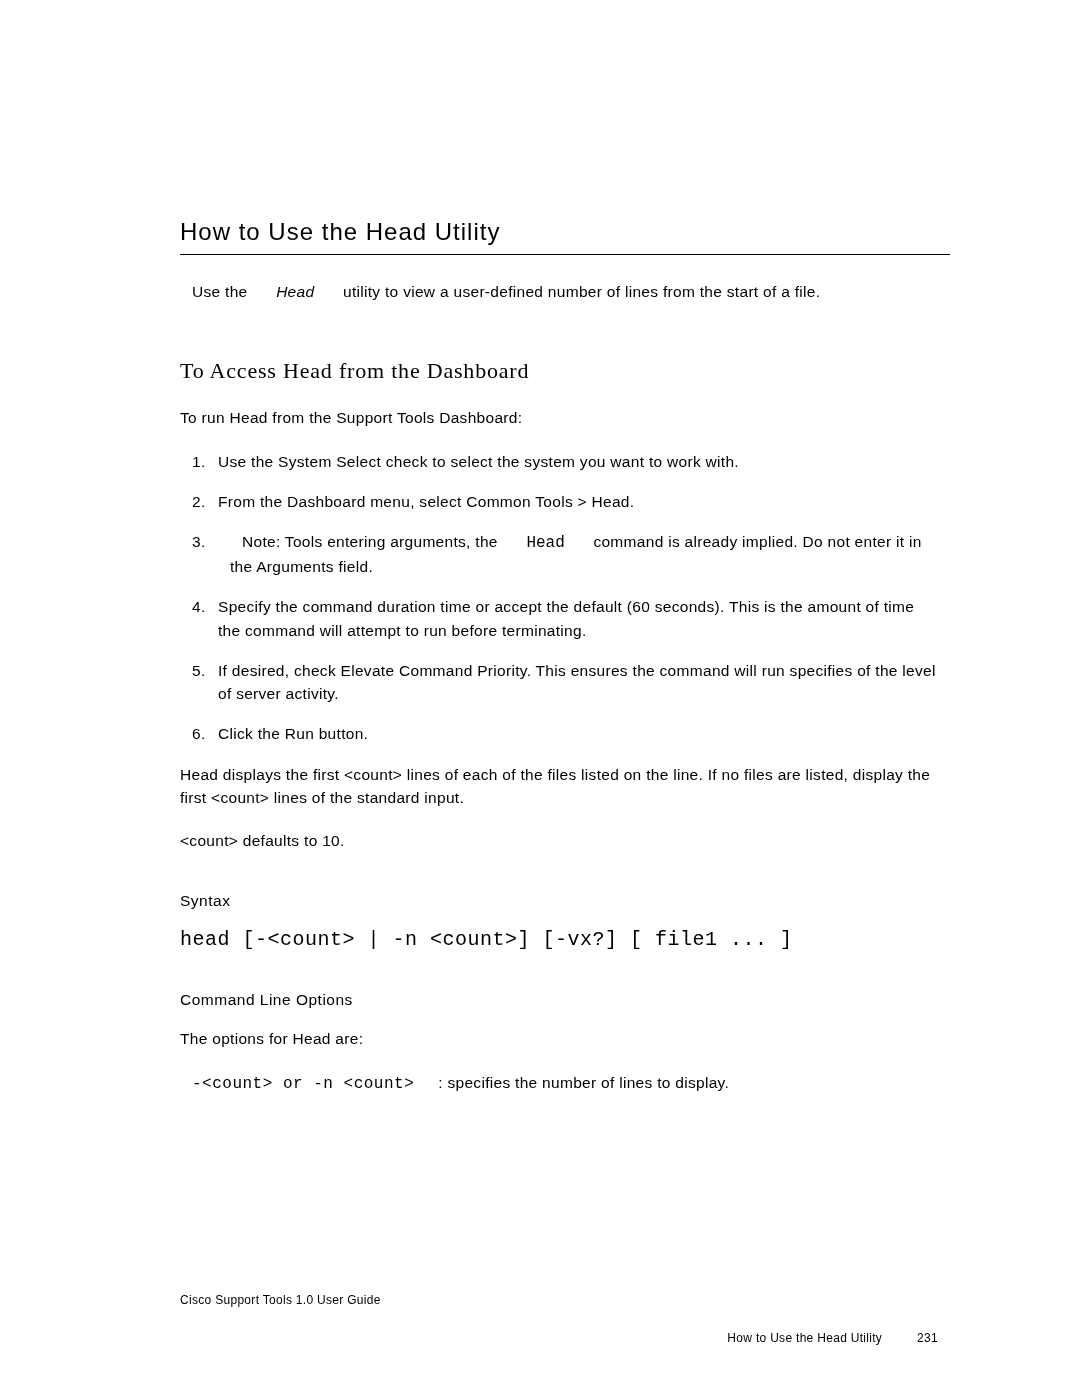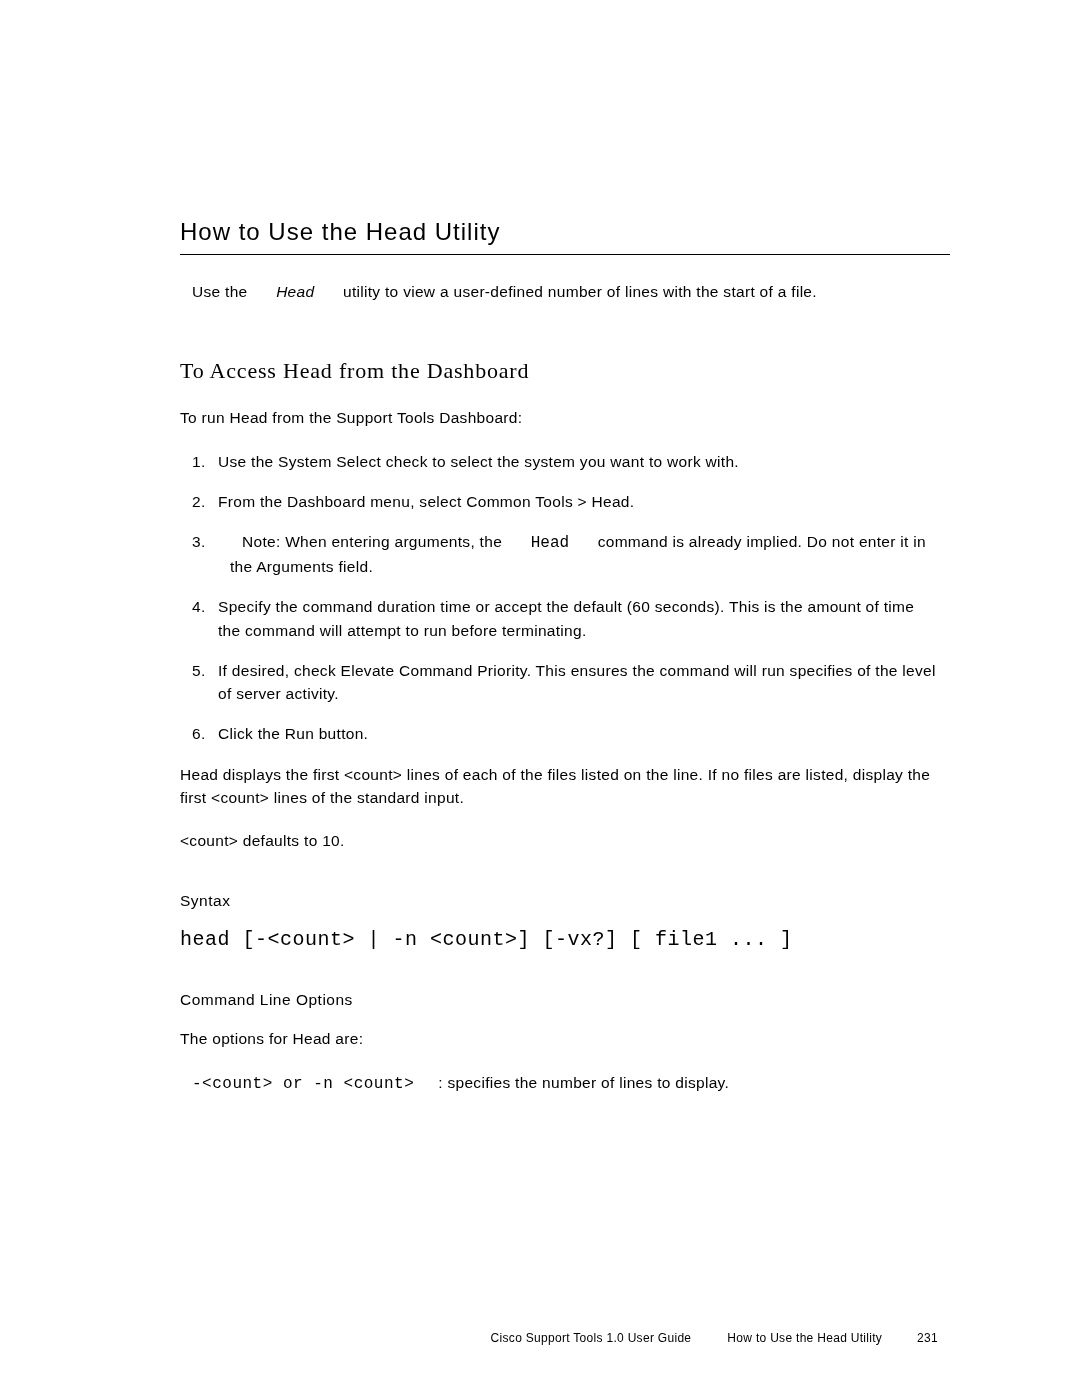--- a/index.html
+++ b/index.html
@@ -95,48 +95,49 @@
     }
     .option-line .mono {
       letter-spacing: 0.5px;
     }
     .footer {
       position: absolute;
       bottom: 52px;
       left: 132px;
       right: 130px;
       display: flex;
-      justify-content: flex-end;
+      justify-content: center;
       font-size: 12px;
       letter-spacing: 0.3px;
+      flex-direction: column;
     }
     .footer-right {
       text-align: right;
     }
   </style>
 </head>
 <body>
 
 <div class="page-content">
   <h1 class="main-heading">How to Use the Head Utility</h1>
 
   <p class="body-text">
-    <span>Use the </span><span class="italic">Head</span><span> utility to view a user-defined number of lines with the start of a file.</span>
+    <span>Use the </span><span class="italic">Head</span><span> utility to view a user-defined number of lines from the start of a file.</span>
   </p>
 
   <h2 class="sub-heading">To Access Head from the Dashboard</h2>
 
   <p class="body-text">To run Head from the Support Tools Dashboard:</p>
 
   <ol class="ordered-list">
     <li>Use the System Select check to select the system you want to work with.</li>
     <li>From the Dashboard menu, select Common Tools &gt; Head.</li>
     <li>
       <div class="note-text">
-        <span>Note: When entering arguments, the </span><span class="mono">Head</span><span> command is already implied. Do not enter it in the Arguments field.</span>
+        <span>Note: Tools entering arguments, the </span><span class="mono">Head</span><span> command is already implied. Do not enter it in the Arguments field.</span>
       </div>
     </li>
     <li>Specify the command duration time or accept the default (60 seconds). This is the amount of time the command will attempt to run before terminating.</li>
     <li>If desired, check Elevate Command Priority. This ensures the command will run specifies of the level of server activity.</li>
     <li>Click the Run button.</li>
   </ol>
 
 
   <p class="body-text">Head displays the first &lt;count&gt; lines of each of the files listed on the line. If no files are listed, display the first &lt;count&gt; lines of the standard input.</p>
   <p class="body-text">&lt;count&gt; defaults to 10.</p>

